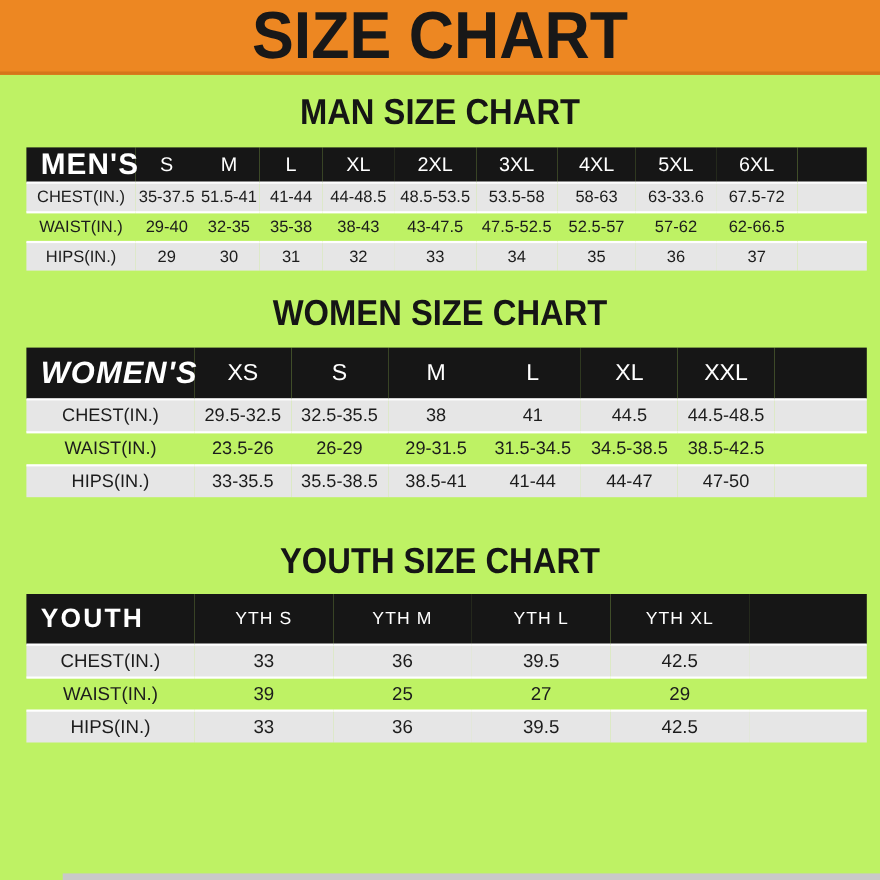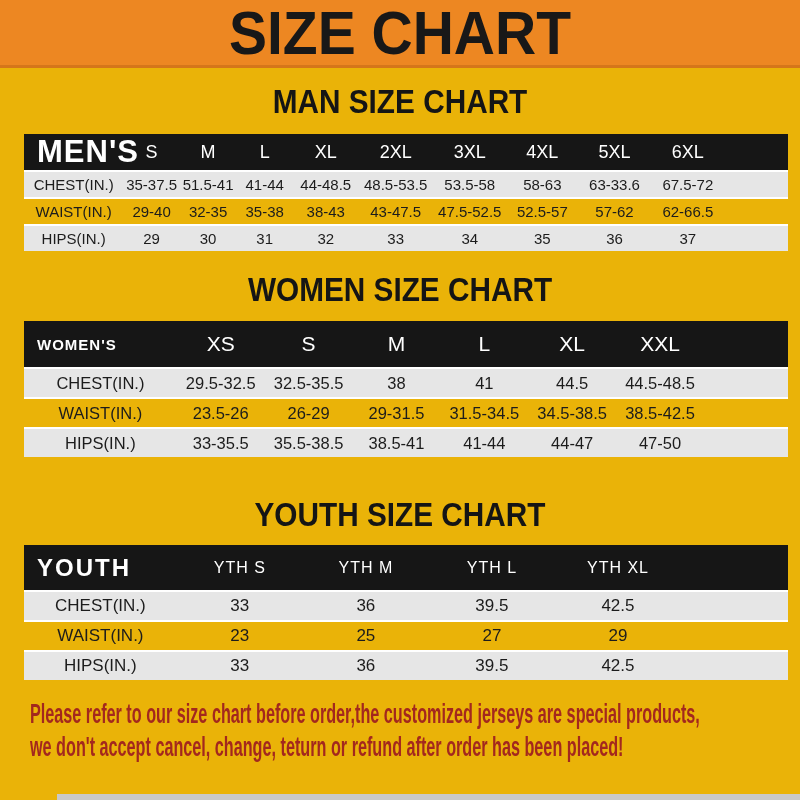--- a/index.html
+++ b/index.html
@@ -1,16 +1,16 @@
 <!DOCTYPE html>
 <html style="--accent-orange: #ED8722; --bar-black: #161616; --row-gray: #E6E6E6; --footer-red: #A3281E;"><head>
 <meta charset="utf-8">
 <style>
   html,body{margin:0;padding:0;background:#ffffff;font-family:"Liberation Sans",sans-serif;}
-  .page{position:relative;width:800px;height:800px;background:#eab308;overflow:hidden;}
+  .page{position:relative;width:800px;height:800px;background:#bef264;overflow:hidden;}
 
   
   .banner{height:65px;background:var(--accent-orange,#ED8722);border-bottom:3px solid #D5761A;
           display:flex;align-items:center;justify-content:center;}
   .banner-title{font-size:57px;font-weight:bold;color:#181818;letter-spacing:0;
                 transform:scale(1.0,1.06);white-space:nowrap;}
 
   
   .section-title{margin:0;text-align:center;font-size:31px;line-height:33px;font-weight:bold;
                  color:#151515;transform:scale(0.96,1.06);white-space:nowrap;}
@@ -21,26 +21,26 @@
   
   table.size-table{border-collapse:collapse;table-layout:fixed;width:764px;margin-left:24px;}
   .size-table th{background:var(--bar-black,#161616);color:#ffffff;font-weight:normal;
                  text-align:center;padding:0;}
   .size-table th.corner{font-weight:bold;text-align:left;padding-left:13px;}
   .size-table td{text-align:center;color:#1c1c1c;padding:0;border-top:2px solid #ffffff;}
   .size-table tbody tr:nth-child(odd) td{background:var(--row-gray,#E6E6E6);}
 
   .men{margin-top:16px;}
   .men th{height:31px;font-size:18px;}
-  .men th.corner{font-size:31px;letter-spacing:1px;}
+  .men th.corner{font-size:27px;letter-spacing:1px;}
   .men td{height:25px;font-size:15px;}
 
   .women{margin-top:15px;}
   .women th{height:46px;font-size:21px;}
-  .women th.corner{font-size:15px;letter-spacing:1px;}
+  .women th.corner{font-size:28px;letter-spacing:1px;font-style:italic;}
   .women td{height:28px;font-size:16.5px;}
 
   .youth{margin-top:14px;}
   .youth th{height:45px;font-size:16px;letter-spacing:1px;}
   .youth th.corner{font-size:24px;letter-spacing:2px;}
   .youth td{height:28px;font-size:17px;}
 
   
   .footer{margin-top:18px;padding-left:30px;color:var(--footer-red,#A3281E);}
   .footer .line{height:33px;line-height:33px;white-space:nowrap;}
@@ -213,40 +213,32 @@
         <tr>
           <td class="rowlabel">CHEST(IN.)</td>
           <td>33</td>
           <td>36</td>
           <td>39.5</td>
           <td>42.5</td>
           <td class="spacer"></td>
         </tr>
         <tr>
           <td class="rowlabel">WAIST(IN.)</td>
-          <td>23</td>
+          <td>39</td>
           <td>25</td>
           <td>27</td>
           <td>29</td>
           <td class="spacer"></td>
         </tr>
         <tr>
           <td class="rowlabel">HIPS(IN.)</td>
           <td>33</td>
           <td>36</td>
           <td>39.5</td>
           <td>42.5</td>
           <td class="spacer"></td>
         </tr>
       </tbody>
     </table>
 
-  <footer class="footer">
-    <div class="line">
-      <span class="cond">Please refer to our size chart before order,the customized jerseys are special products,</span>
-    </div>
-    <div class="line">
-      <span class="cond">we don't accept cancel, change, teturn or refund after order has been placed!</span>
-    </div>
-  </footer>
 
   <div class="bottom-strip"></div>
 </div>
 
 </body></html>

